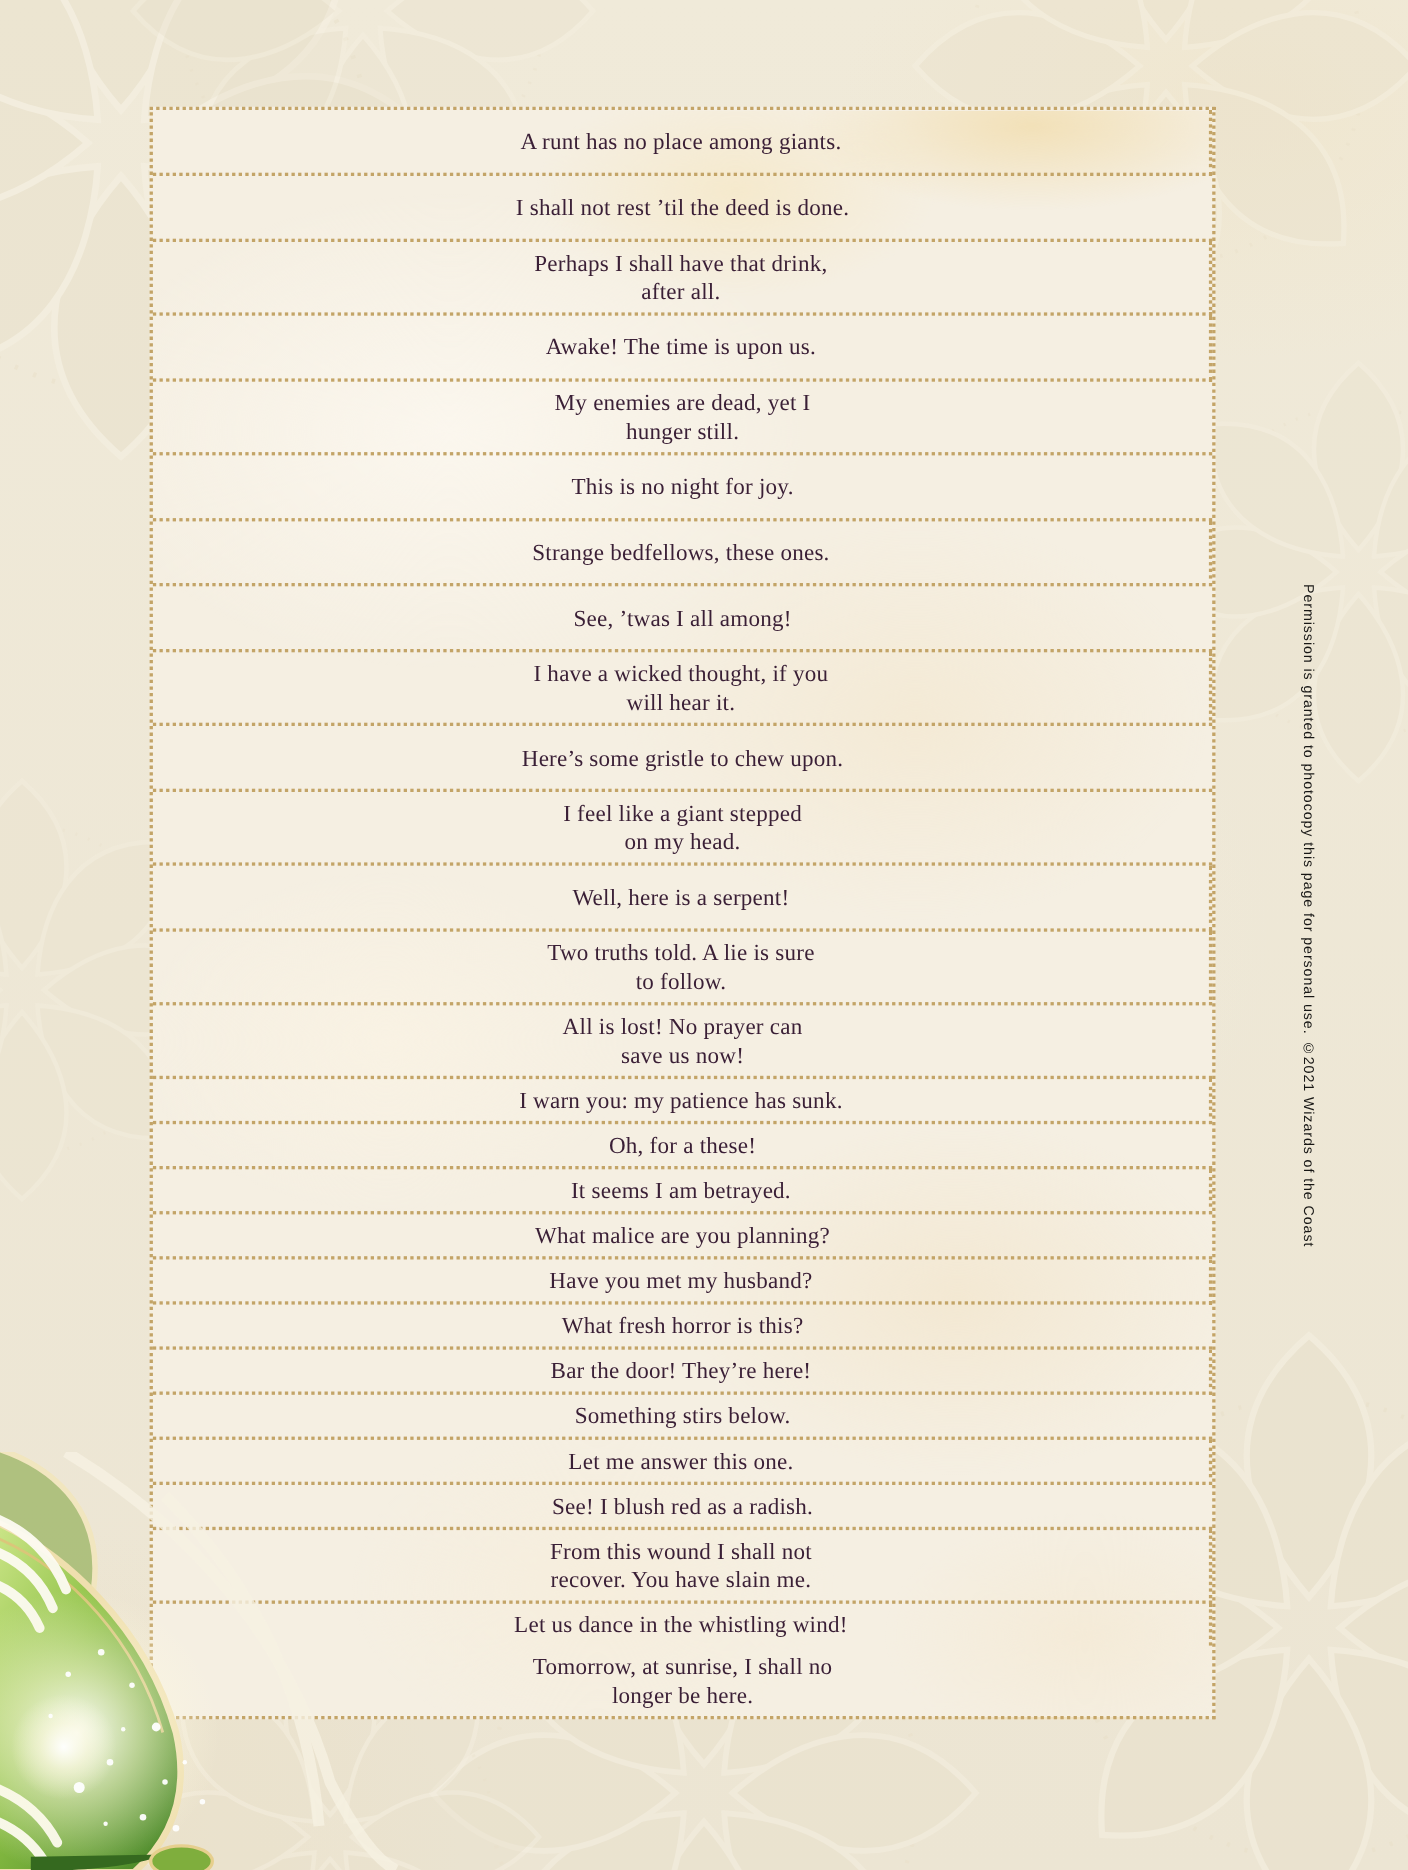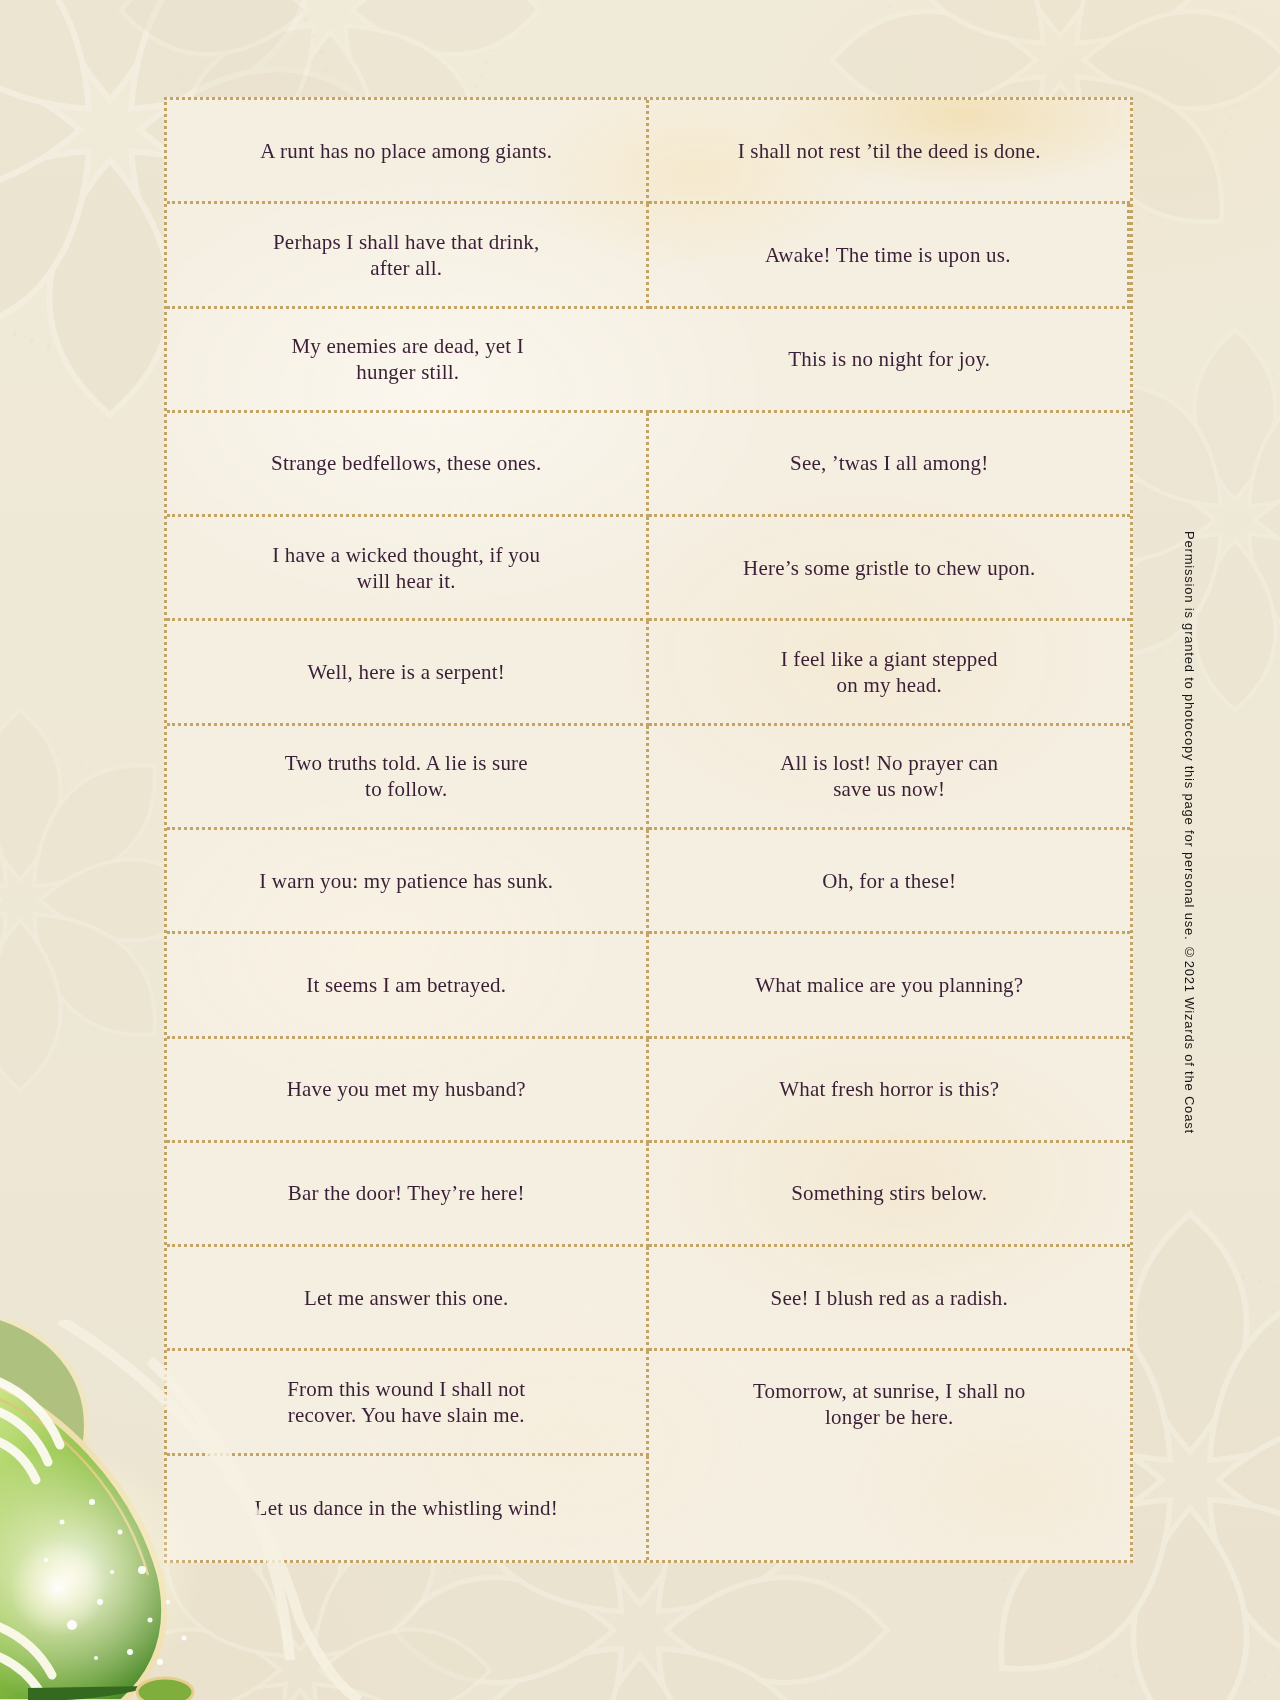--- a/index.html
+++ b/index.html
@@ -11,24 +11,24 @@
       radial-gradient(520px 320px at 88% 6%, rgba(240,228,200,.55), transparent 70%),
       radial-gradient(600px 450px at 0% 100%, rgba(235,224,198,.75), transparent 70%),
       radial-gradient(700px 500px at 50% 50%, rgba(247,242,232,.45), transparent 75%),
       linear-gradient(180deg,#f0ead9,#ece5d3);
     font-family:"Liberation Serif","DejaVu Serif",serif;
   }
   .layer{position:absolute;inset:0;pointer-events:none;}
 
   
   .quotes-table{
-    position:absolute;left:164px;top:97px;width:969px;height:1466px;
+    position:absolute;left:136px;top:97px;width:969px;height:1466px;
     box-sizing:border-box;
     display:grid;
-    grid-template-columns:1fr 1fr;
+    grid-template-columns:1fr;
     grid-template-rows:repeat(14,1fr);
     border:3px dotted var(--dot);
     background:
       radial-gradient(300px 110px at 83% 1%, rgba(240,213,150,.55), transparent 70%),
       radial-gradient(260px 140px at 55% 5%, rgba(246,228,184,.5), transparent 70%),
       radial-gradient(460px 300px at 28% 20%, rgba(252,248,240,.85), transparent 72%),
       radial-gradient(380px 260px at 72% 38%, rgba(243,229,201,.5), transparent 70%),
       radial-gradient(320px 220px at 22% 58%, rgba(250,243,228,.8), transparent 70%),
       radial-gradient(360px 230px at 76% 74%, rgba(241,224,192,.45), transparent 70%),
       radial-gradient(320px 210px at 42% 92%, rgba(247,237,217,.6), transparent 70%),
@@ -129,28 +129,28 @@
   <div class="cell col-right">
       <span class="cell-text">See, ’twas I all among!</span>
     </div>
   <div class="cell col-left">
       <span class="cell-text">I have a wicked thought, if you
 will hear it.</span>
     </div>
   <div class="cell col-right">
       <span class="cell-text">Here’s some gristle to chew upon.</span>
     </div>
-  <div class="cell col-left">
-      <span class="cell-text">Well, here is a serpent!</span>
-    </div>
   <div class="cell col-right">
       <span class="cell-text">I feel like a giant stepped
 on my head.</span>
     </div>
   <div class="cell col-left">
+      <span class="cell-text">Well, here is a serpent!</span>
+    </div>
+  <div class="cell col-left">
       <span class="cell-text">Two truths told. A lie is sure
 to follow.</span>
     </div>
   <div class="cell col-right">
       <span class="cell-text">All is lost! No prayer can
 save us now!</span>
     </div>
   <div class="cell col-left">
       <span class="cell-text">I warn you: my patience has sunk.</span>
     </div>
@@ -177,27 +177,27 @@
     </div>
   <div class="cell col-left">
       <span class="cell-text">Let me answer this one.</span>
     </div>
   <div class="cell col-right">
       <span class="cell-text">See! I blush red as a radish.</span>
     </div>
   <div class="cell col-left">
       <span class="cell-text">From this wound I shall not
 recover. You have slain me.</span>
+    </div>
+  <div class="cell col-left row-last">
+      <span class="cell-text">Let us dance in the whistling wind!</span>
     </div>
   <div class="cell col-right row-last">
       <span class="cell-text">Tomorrow, at sunrise, I shall no
 longer be here.</span>
-    </div>
-  <div class="cell col-left row-last">
-      <span class="cell-text">Let us dance in the whistling wind!</span>
     </div>
 </div>
 
 <div class="photocopy-note">Permission is granted to photocopy this page for personal use. ©2021 Wizards of the Coast</div>
 
 <svg class="corner-art" viewBox="0 0 430 380" aria-hidden="true">
   <defs>
     <linearGradient id="wingGreen" x1="0" y1="0" x2="1" y2="1">
       <stop offset="0" stop-color="#d8ec95"></stop>
       <stop offset=".45" stop-color="#8cc044"></stop>

